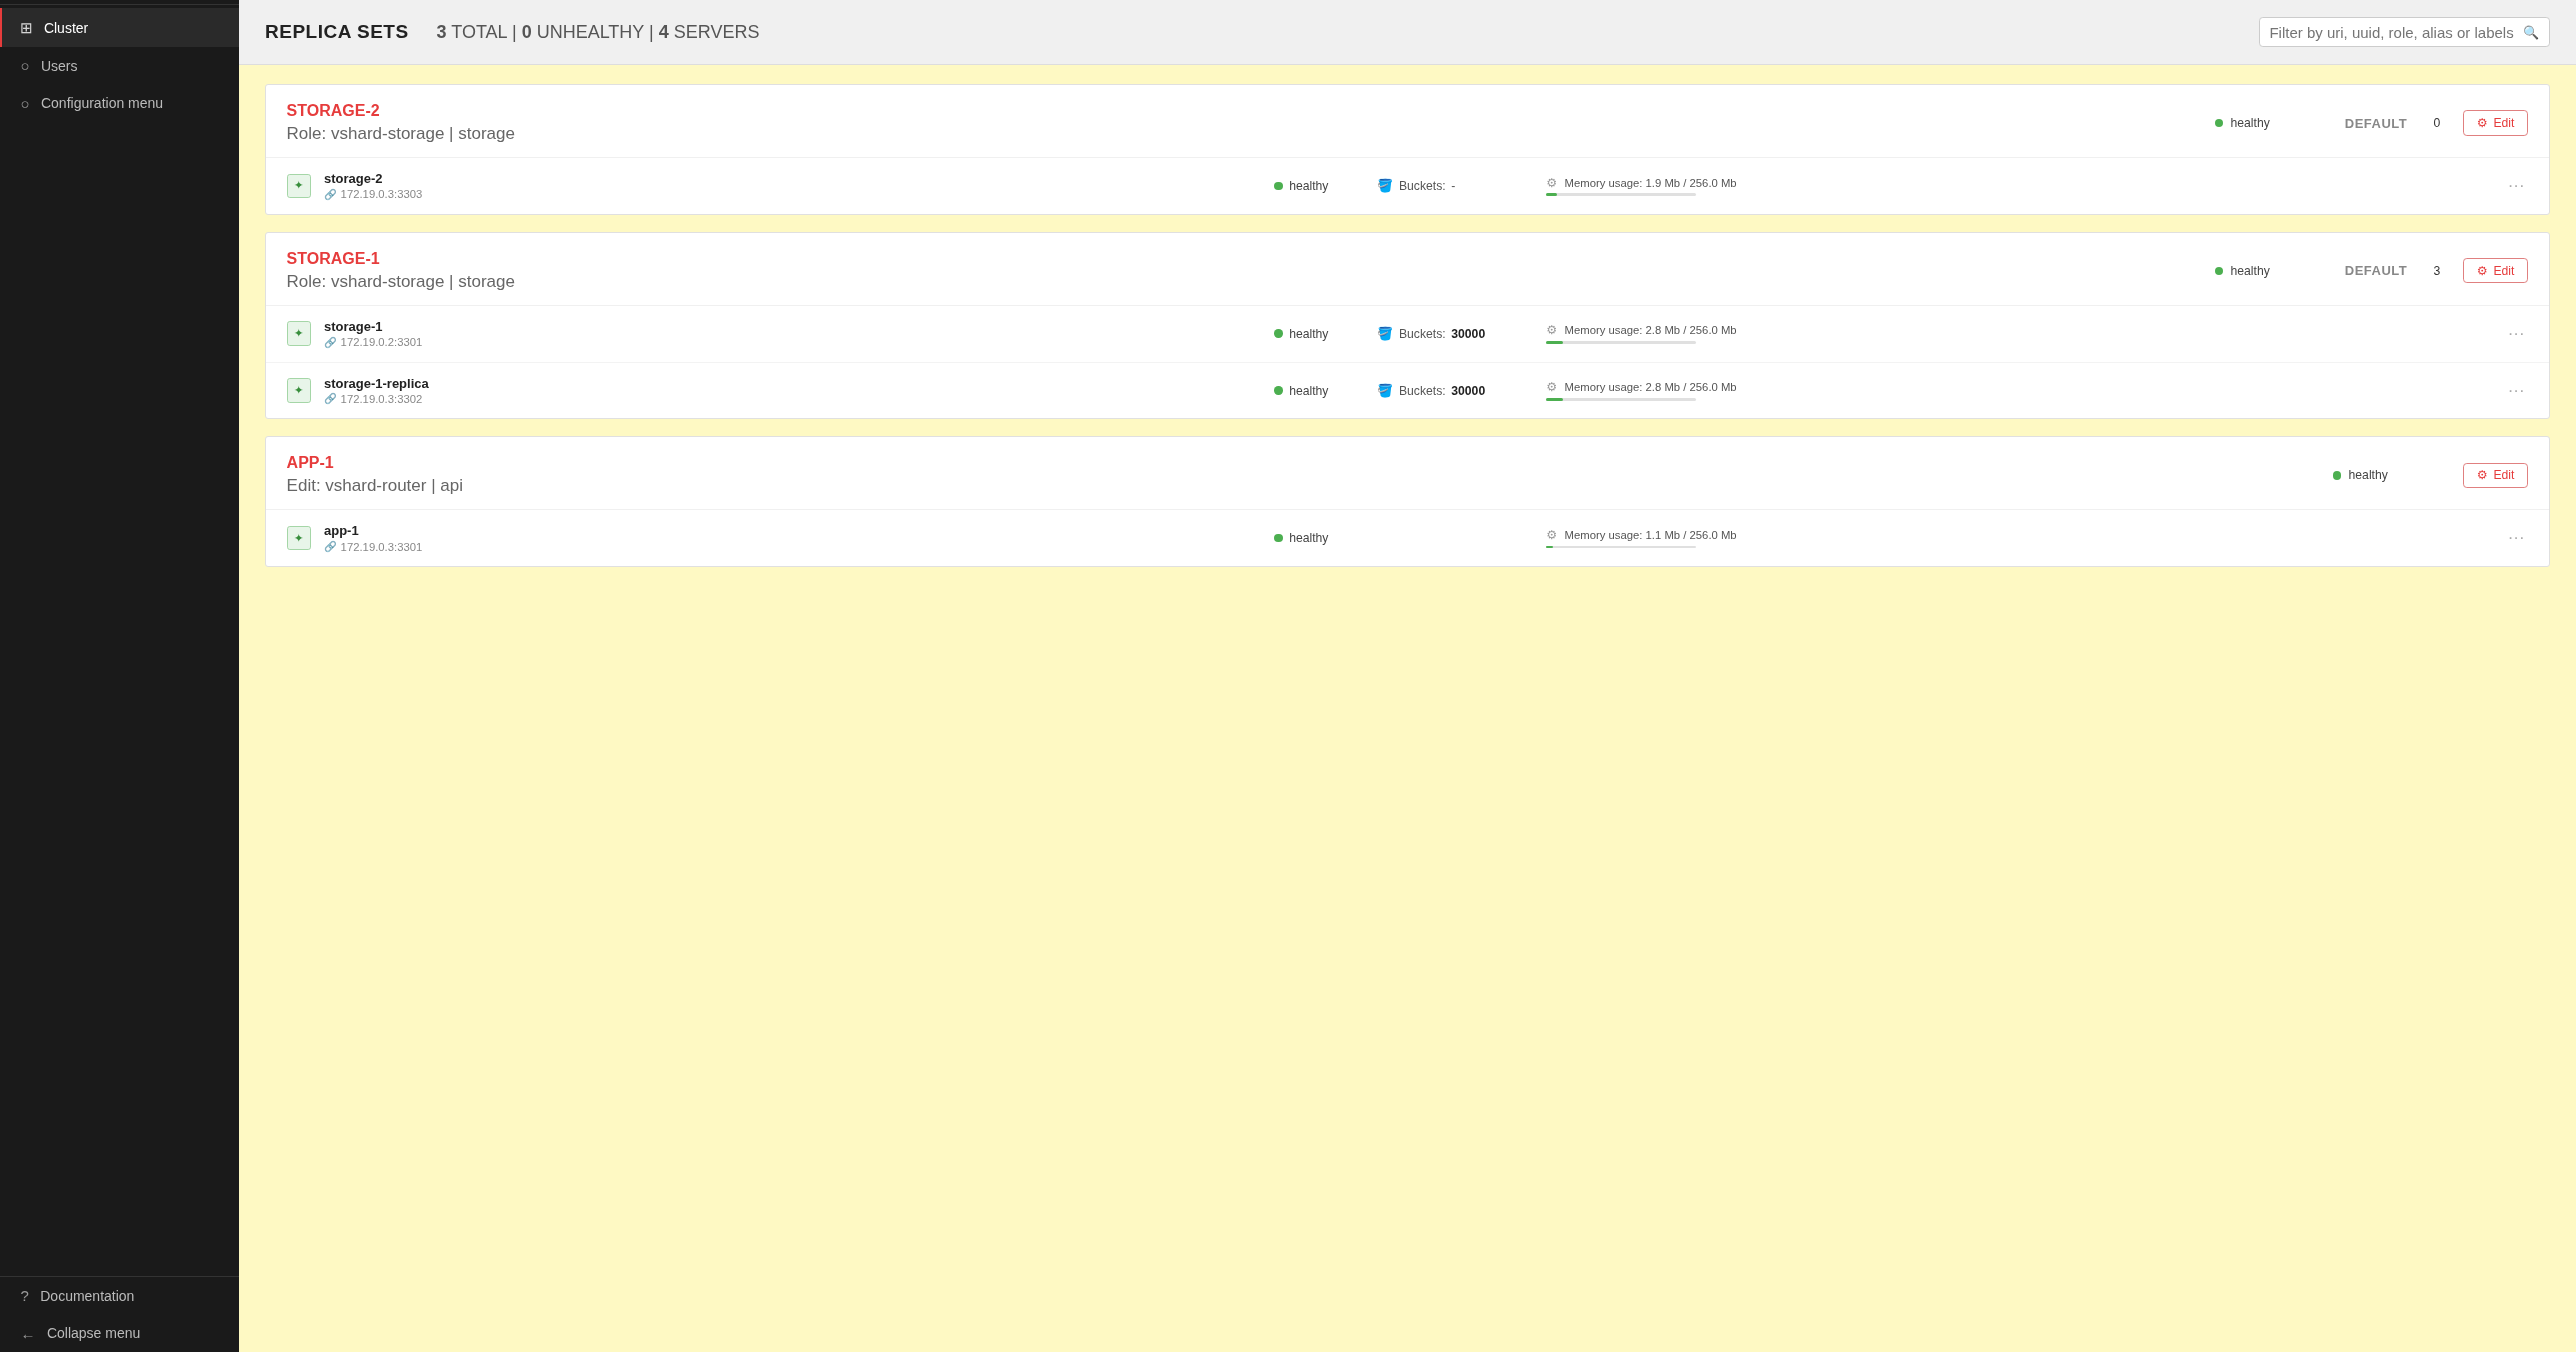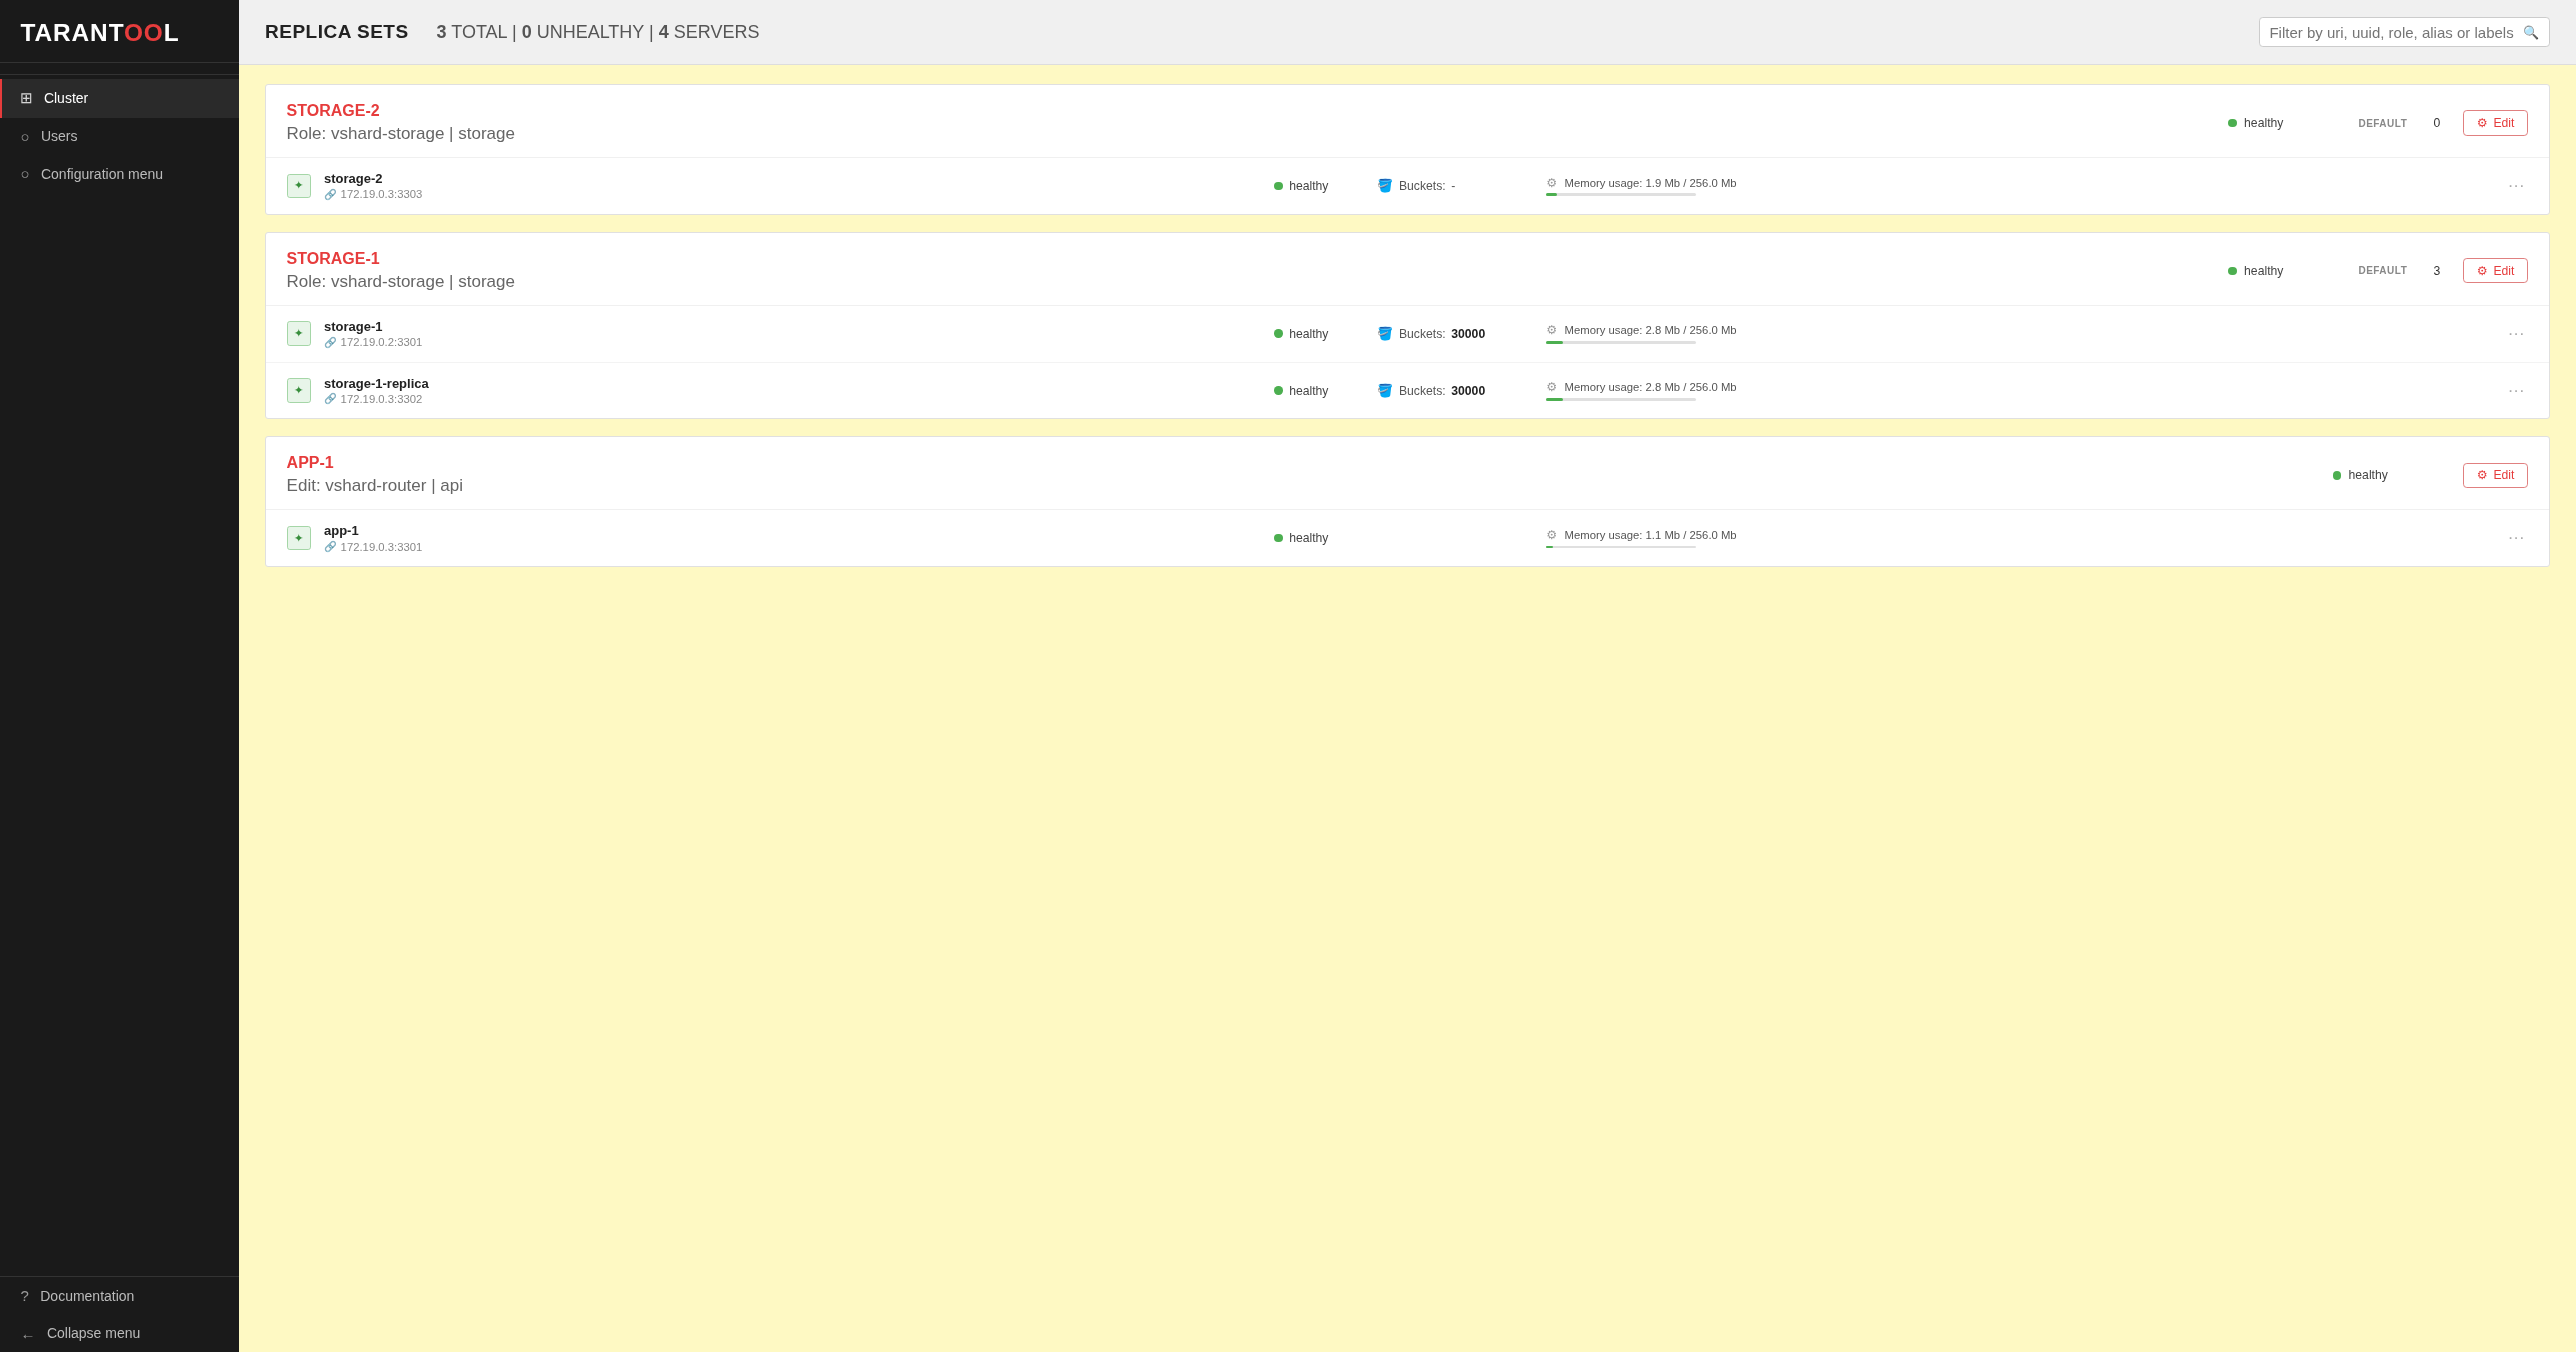--- a/index.html
+++ b/index.html
@@ -149,21 +149,21 @@
     }
     .health-dot {
       width: 8.4px;
       height: 8.4px;
       border-radius: 50%;
       display: inline-block;
     }
     .health-dot.healthy { background: #4caf50; }
     .health-label { font-size: 12.2px; color: #444; }
     .default-badge {
-      font-size: 10px;
+      font-size: 13px;
       color: #888;
       font-weight: 600;
       letter-spacing: 0.5px;
     }
     .default-count { font-size: 12.2px; color: #333; margin-left: 3.8px; }
     .edit-btn {
       display: flex;
       align-items: center;
       gap: 5.6px;
       border: 0.9px solid #e08080;
@@ -258,25 +258,20 @@
     .memory-row {
       display: flex;
       align-items: center;
       gap: 7.5px;
     }
   </style>
 </head>
 <body>
 
 <div id="sidebar">
-  <div class="logo">
-    <span>
-      TARANT<span class="logo-oo">OO</span>L
-    </span>
-  </div>
   <div class="sidebar-divider"></div>
   <div class="sidebar-item active">
     <span class="icon">⊞</span>
     <span>Cluster</span>
   </div>
   <div class="sidebar-item">
     <span class="icon">○</span>
     <span>Users</span>
   </div>
   <div class="sidebar-item">

